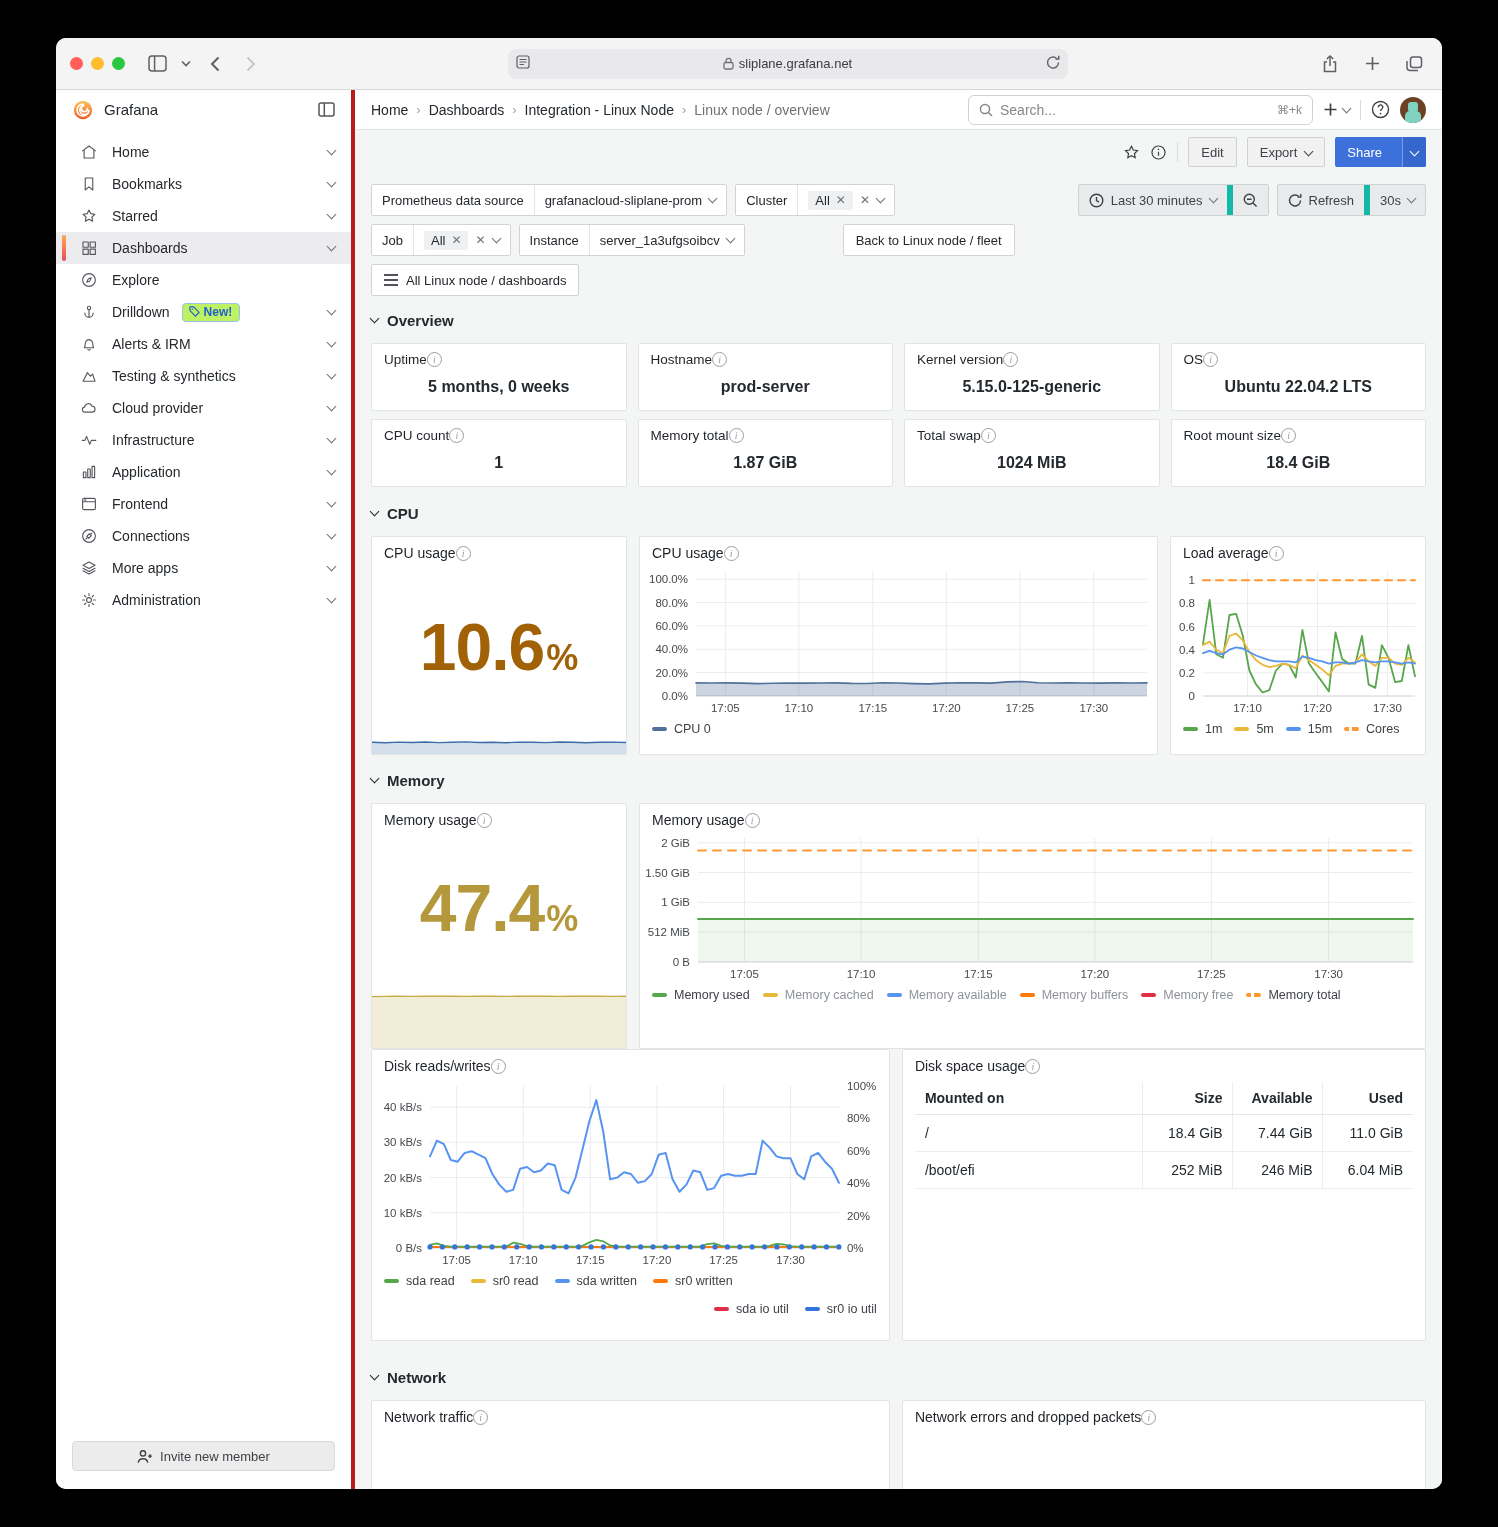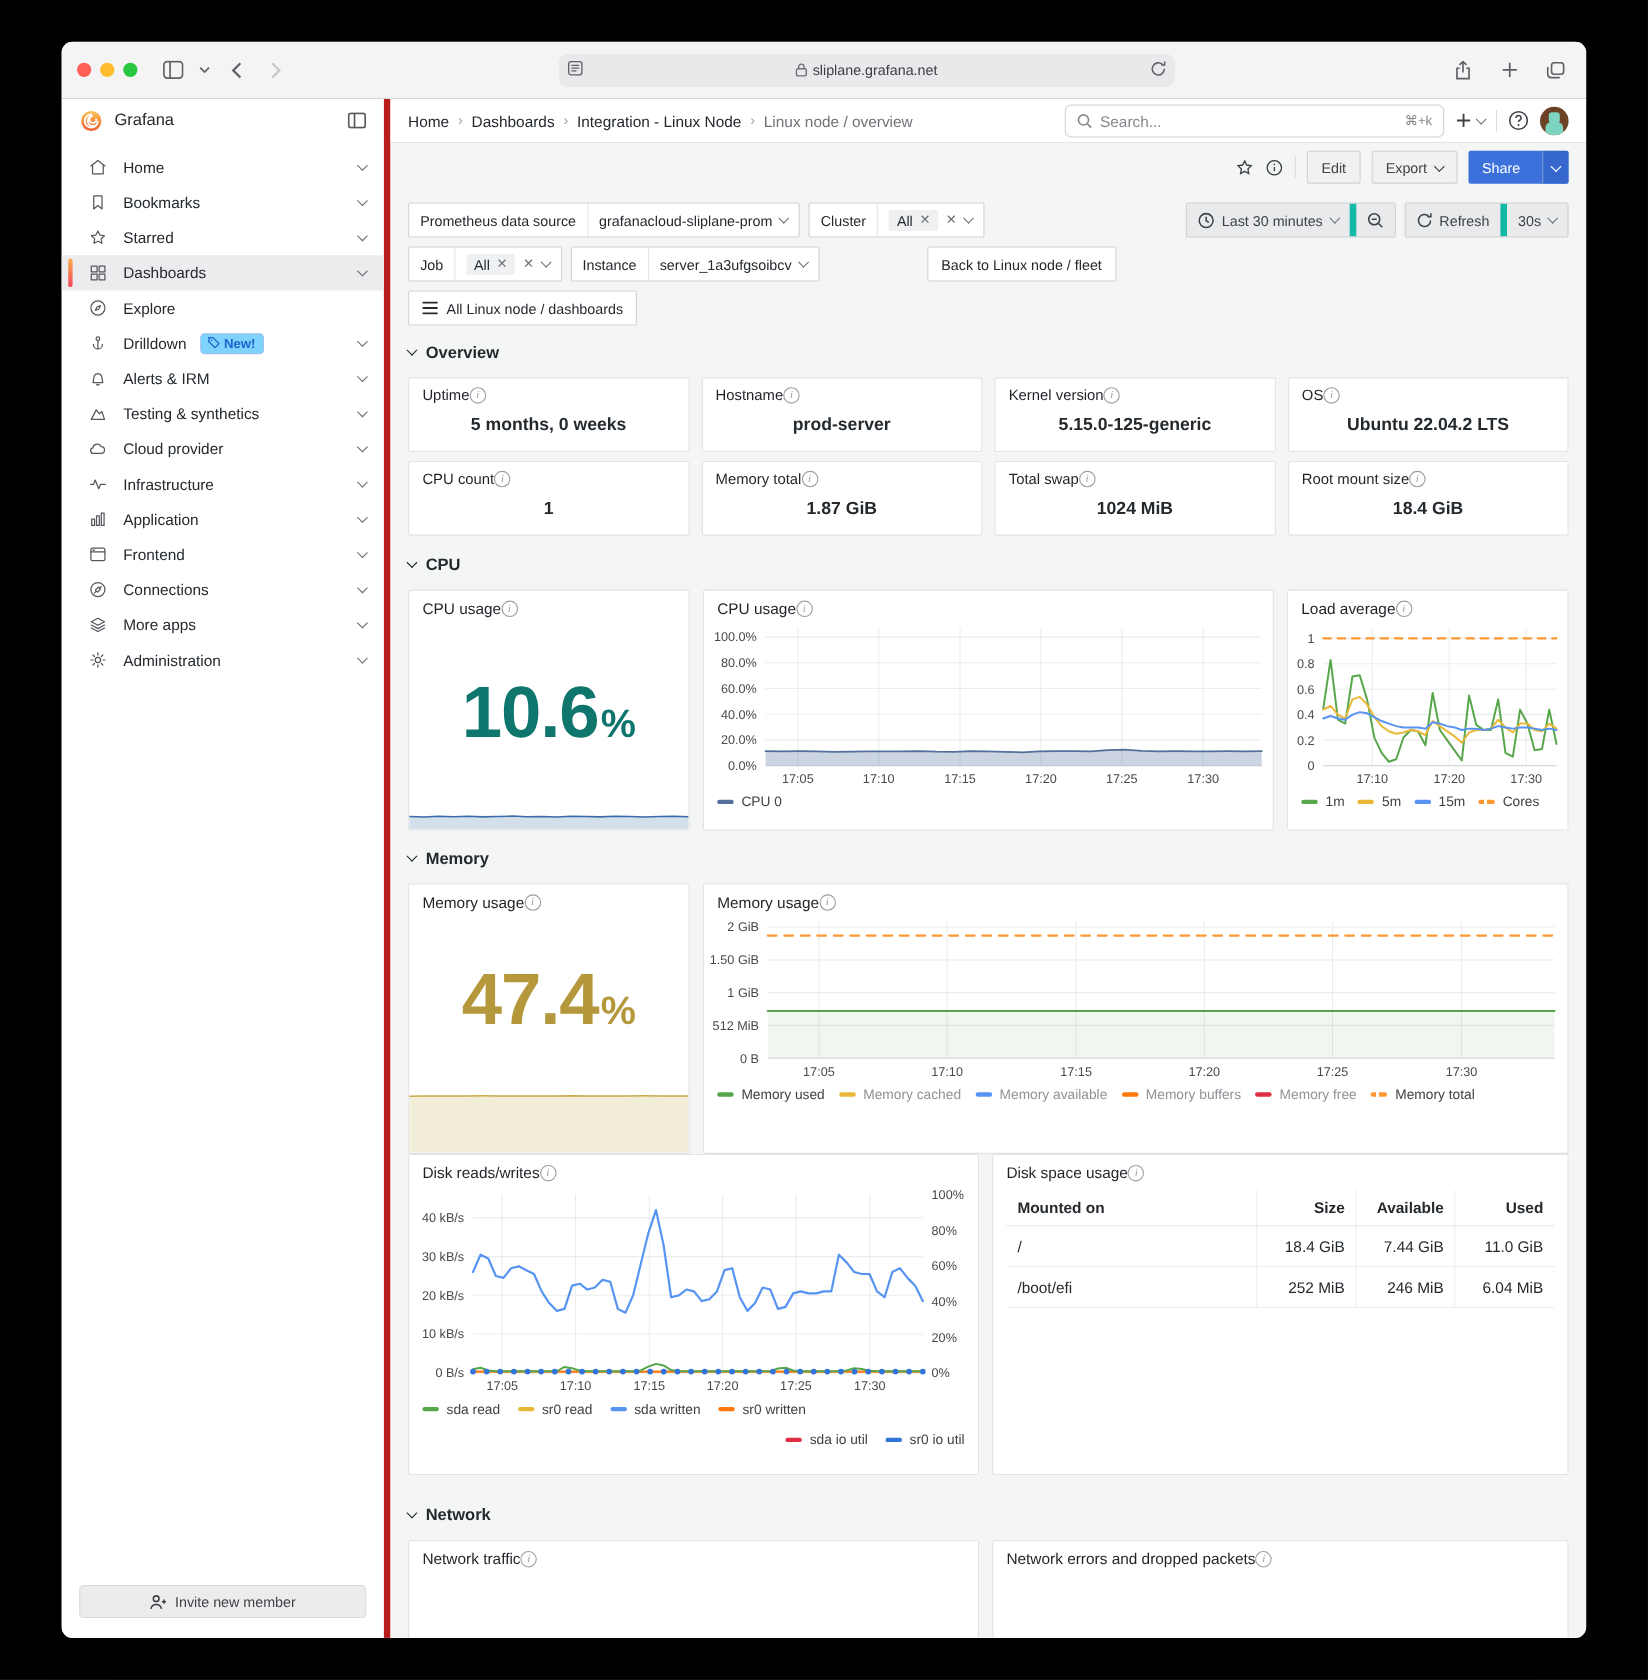--- a/index.html
+++ b/index.html
@@ -16,33 +16,33 @@
   .bicon svg{display:block}
   .bicon.dis{color:#c6c7c9}
   .urlbox{flex:0 0 560px;margin-left:auto;margin-right:auto;height:30px;background:#e9e8ea;border-radius:8px;
     display:flex;align-items:center;padding:0 8px;color:#3e4247;font-size:13px;position:relative;}
   .urlbox .domain{margin:0 auto;display:flex;align-items:center;gap:5px;color:#3a3d42;}
   .url-right{position:absolute;right:8px;color:#5d6065}
   .url-left{position:absolute;left:8px;color:#5d6065}
   .b-right{display:flex;gap:14px;margin-left:6px;color:#5d6065}
   
   .app{display:flex;height:calc(100% - 52px);}
-  .sidebar{width:299px;background:#fff;border-right:6px solid #b91c1c;display:flex;flex-direction:column;}
+  .sidebar{width:299px;background:#fff;border-right:4px solid #b91c1c;display:flex;flex-direction:column;}
   .sb-head{height:40px;display:flex;align-items:center;padding:0 16px;gap:10px;border-bottom:1px solid transparent;}
   .brand{font-size:15px;font-weight:500;color:#24292e;}
   .sb-toggle{margin-left:auto;color:#54575c;display:flex;}
   .nav{flex:1;padding:6px 0;}
   .nav-item{height:32px;display:flex;align-items:center;padding-left:24px;padding-right:16px;position:relative;cursor:pointer;color:#24292e;}
   .nav-item .nicon{width:18px;height:18px;color:#54575c;margin-right:14px;display:flex;align-items:center;justify-content:center;}
   .nav-item .lbl{font-size:14px;}
   .nav-item.active{background:#ececee;}
   .nav-item.active::before{content:"";position:absolute;left:6px;top:3px;bottom:3px;width:4px;border-radius:2px;
     background:linear-gradient(180deg,#f8ab4c,#f2495c);}
   .chev{width:7px;height:7px;border:solid #6e7277;border-width:0 1.5px 1.5px 0;transform:rotate(45deg);display:inline-block;margin-left:auto;margin-top:-3px;}
-  .badge-new{margin-left:12px;display:inline-flex;align-items:center;gap:4px;background:#7dd3fc;border:1px solid #9cc1ec;
+  .badge-new{margin-left:12px;display:inline-flex;align-items:center;gap:4px;background:#bef264;border:1px solid #9cc1ec;
     color:#1f62c9;font-size:12px;font-weight:600;border-radius:4px;padding:1px 7px 2px 6px;}
   .invite-wrap{padding:12px 16px 18px;}
   .invite-btn{width:100%;height:30px;background:#ececed;border:1px solid #d8d9db;border-radius:4px;display:flex;
     align-items:center;justify-content:center;gap:7px;font-size:13px;font-weight:500;color:#3e4247;cursor:pointer;}
   
   .main{flex:1;display:flex;flex-direction:column;overflow:hidden;background:#f4f5f5;}
   .app-header{height:40px;background:#fff;border-bottom:1px solid #e4e5e6;display:flex;align-items:center;padding:0 16px;flex:0 0 auto;}
   .crumbs{display:flex;align-items:center;font-size:14px;color:#24292e;gap:8px;}
   .crumb{white-space:nowrap;cursor:pointer;}
   .crumb-sep{color:#9fa2a7;font-size:13px;}
@@ -96,21 +96,21 @@
   .stat{height:68px;}
   .stat .sval{position:absolute;left:0;right:0;top:34px;text-align:center;font-size:16px;font-weight:600;color:#24292e;}
   .row-cpu{display:grid;grid-template-columns:256px 1fr 256px;gap:12px;height:219px;}
   .row-mem{display:grid;grid-template-columns:256px 1fr;gap:12px;height:246px;}
   .row-disk{display:grid;grid-template-columns:1fr 1.01fr;gap:12px;height:292px;}
   .row-net{display:grid;grid-template-columns:1fr 1.01fr;gap:12px;height:150px;}
   .bigstat{position:absolute;left:0;right:0;display:flex;align-items:baseline;justify-content:center;}
   .bigstat .num{font-size:66px;font-weight:600;letter-spacing:-1px;}
   .bigstat .unit{font-size:36px;font-weight:600;margin-left:2px;}
   .cpu-col .bigstat{top:72px;}
-  .cpu-col .num,.cpu-col .unit{color:#0f766e;}
+  .cpu-col .num,.cpu-col .unit{color:#a16207;}
   .mem-col .bigstat{top:66px;}
   .mem-col .num,.mem-col .unit{color:#b5983b;}
   .spark{position:absolute;left:0;right:0;bottom:0;width:100%;display:block;}
   .chart{width:100%;display:block;}
   .legend{display:flex;gap:16px;align-items:center;padding:2px 12px 8px;flex-wrap:nowrap;overflow:hidden;}
   .legend.right{justify-content:flex-end;padding-top:6px;}
   .li{display:inline-flex;align-items:center;gap:7px;font-size:12.5px;color:#3e4247;cursor:pointer;white-space:nowrap;}
   .li .sw{width:15px;height:4px;border-radius:2px;flex:0 0 auto;}
   .li.muted .lt{color:#8f9398;}
   

